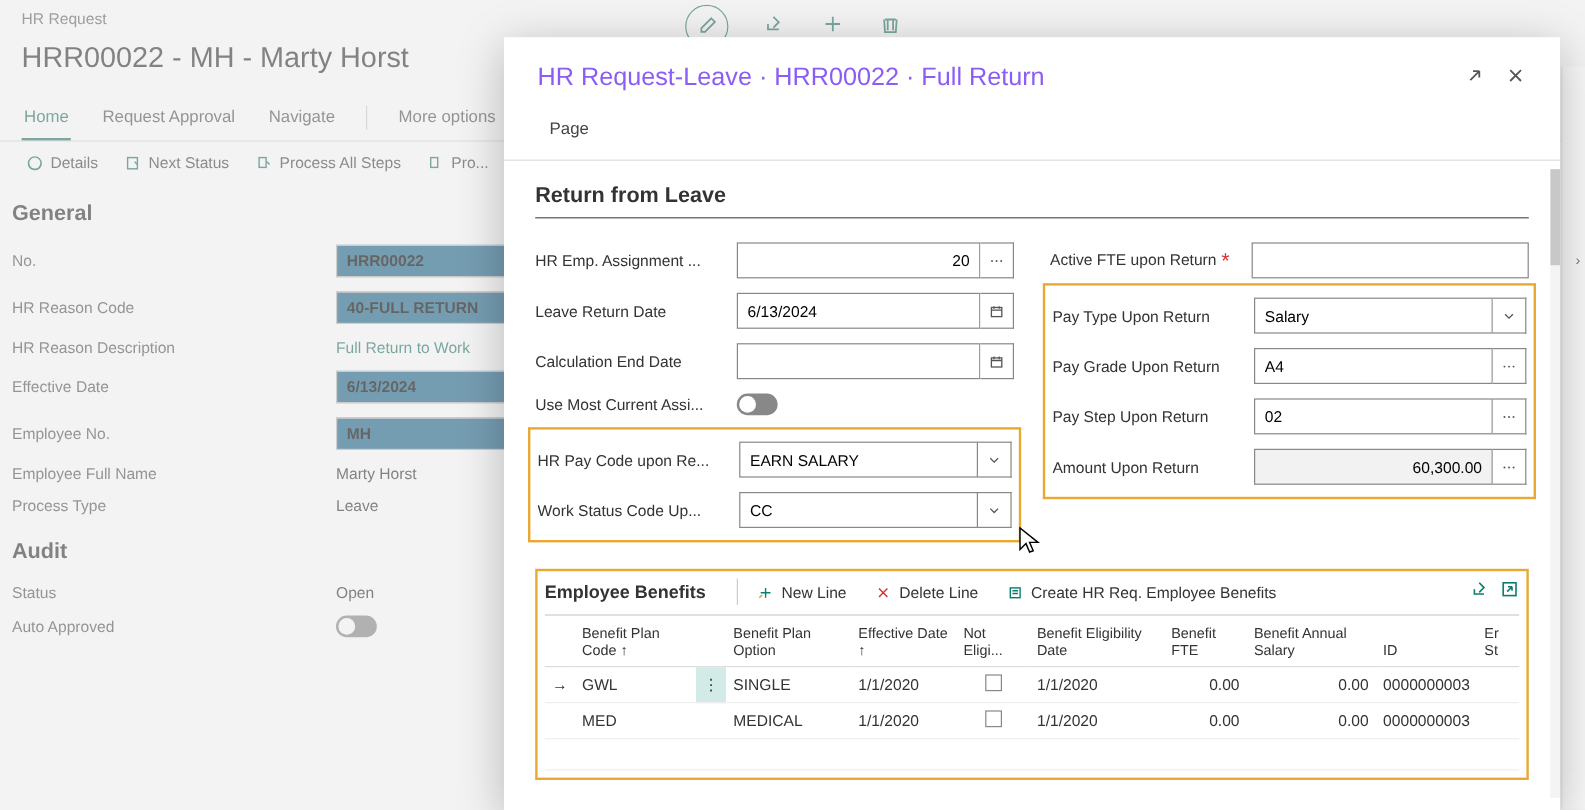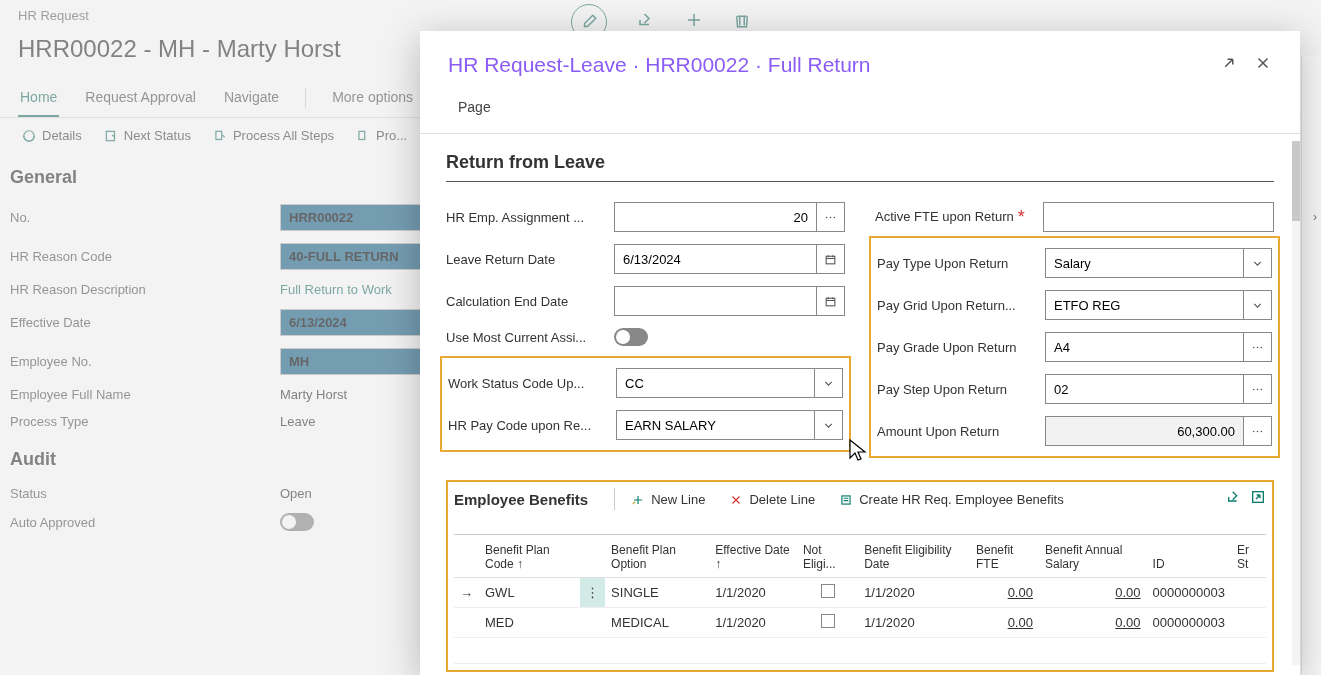--- a/index.html
+++ b/index.html
@@ -62,32 +62,32 @@
 .ctrl-btn { width: 28px; height: 30px; border: 1px solid #888; border-left: none; background: #fff; display: flex; align-items: center; justify-content: center; }
 .ctrl-btn svg { width: 13px; height: 13px; }
 .readonly { background: #f2f2f2; text-align: right; }
 .req-star { color: #d13232; font-size: 18px; margin-left: 4px; vertical-align: middle; }
 
 .highlight-box-1 { border: 2px solid #e8a832; padding: 4px 6px; margin: 4px -6px 0; }
 .highlight-box-2 { border: 2px solid #e8a832; padding: 4px 6px; margin: -2px -6px 0; }
 
 
 .benefits-wrap { border: 2px solid #e8a832; margin-top: 22px; padding: 6px; }
-.benefits-head { display: flex; align-items: center; gap: 8px; border-bottom: 1px solid #ccc; padding-bottom: 24px; }
+.benefits-head { display: flex; align-items: center; gap: 8px; border-bottom: 1px solid #ccc; padding-bottom: 8px; }
 .benefits-title { font-size: 15px; font-weight: 600; margin-right: 18px; }
 .ben-sep { width: 1px; height: 22px; background: #ccc; }
 .ben-action { display: flex; align-items: flex-end; gap: 6px; font-size: 13px; color: #333; padding: 3px 8px; }
 .ben-action svg { width: 14px; height: 14px; }
 .ben-spacer { flex: 1; }
 
 .ben-table { width: 100%; border-collapse: collapse; margin-top: 2px; }
 .ben-table th { font-size: 12px; font-weight: 400; color: #333; text-align: left; padding: 6px 6px; vertical-align: bottom; border-bottom: 1px solid #ddd; }
 .ben-table th.r { text-align: left; }
 .ben-table td { font-size: 13px; padding: 6px 6px; border-bottom: 1px solid #eee; }
-.ben-table td.r { text-align: right; text-decoration: underline; }
+.ben-table td.r { text-align: right; }
 .row-ind { width: 18px; text-align: center; }
 .row-menu { width: 22px; background: #d3ebe6; text-align: center; }
 .ben-table tr.empty td { height: 26px; }
 .chk { width: 14px; height: 14px; border: 1px solid #888; display: inline-block; }
 
 .cursor { position: absolute; top: 438px; left: 848px; z-index: 20; }
 
 .right-edge-bar { position: absolute; right: 0; top: 56px; width: 20px; height: 618px; background: #f7f7f7; border-left: 1px solid #e4e4e4; }
 .right-caret { position: absolute; right: 4px; top: 210px; font-size: 12px; color: #777; }
 </style>
@@ -259,34 +259,34 @@
         </div>
         <div class="mrow">
           <label>Use Most Current Assi...</label>
           <div class="control">
               <span class="toggle"></span>
             </div>
         </div>
 
         <div class="highlight-box-1">
           <div class="mrow">
-            <label>Work Status Code Up...</label>
-            <div class="control">
-              <input class="ctrl-input" value="CC" style="">
+            <label>HR Pay Code upon Re...</label>
+            <div class="control">
+              <input class="ctrl-input" value="EARN SALARY" style="">
               <div class="ctrl-btn">
                   <svg viewBox="0 0 24 24" fill="none" stroke="#555" stroke-width="2">
                     <path d="M6 9l6 6 6-6"></path>
                   </svg>
                 </div>
             </div>
           </div>
           <div class="mrow">
-            <label>HR Pay Code upon Re...</label>
-            <div class="control">
-              <input class="ctrl-input" value="EARN SALARY" style="">
+            <label>Work Status Code Up...</label>
+            <div class="control">
+              <input class="ctrl-input" value="CC" style="">
               <div class="ctrl-btn">
                   <svg viewBox="0 0 24 24" fill="none" stroke="#555" stroke-width="2">
                     <path d="M6 9l6 6 6-6"></path>
                   </svg>
                 </div>
             </div>
           </div>
         </div>
       </div>
 
@@ -296,31 +296,20 @@
           <div class="control">
             <input class="ctrl-input" value="" style="">
           </div>
         </div>
 
         <div class="highlight-box-2">
           <div class="mrow">
             <label>Pay Type Upon Return</label>
             <div class="control">
               <input class="ctrl-input" value="Salary" style="">
-              <div class="ctrl-btn">
-                  <svg viewBox="0 0 24 24" fill="none" stroke="#555" stroke-width="2">
-                    <path d="M6 9l6 6 6-6"></path>
-                  </svg>
-                </div>
-            </div>
-          </div>
-          <div class="mrow">
-            <label>Pay Grid Upon Return...</label>
-            <div class="control">
-              <input class="ctrl-input" value="ETFO REG" style="">
               <div class="ctrl-btn">
                   <svg viewBox="0 0 24 24" fill="none" stroke="#555" stroke-width="2">
                     <path d="M6 9l6 6 6-6"></path>
                   </svg>
                 </div>
             </div>
           </div>
           <div class="mrow">
             <label>Pay Grade Upon Return</label>
             <div class="control">

